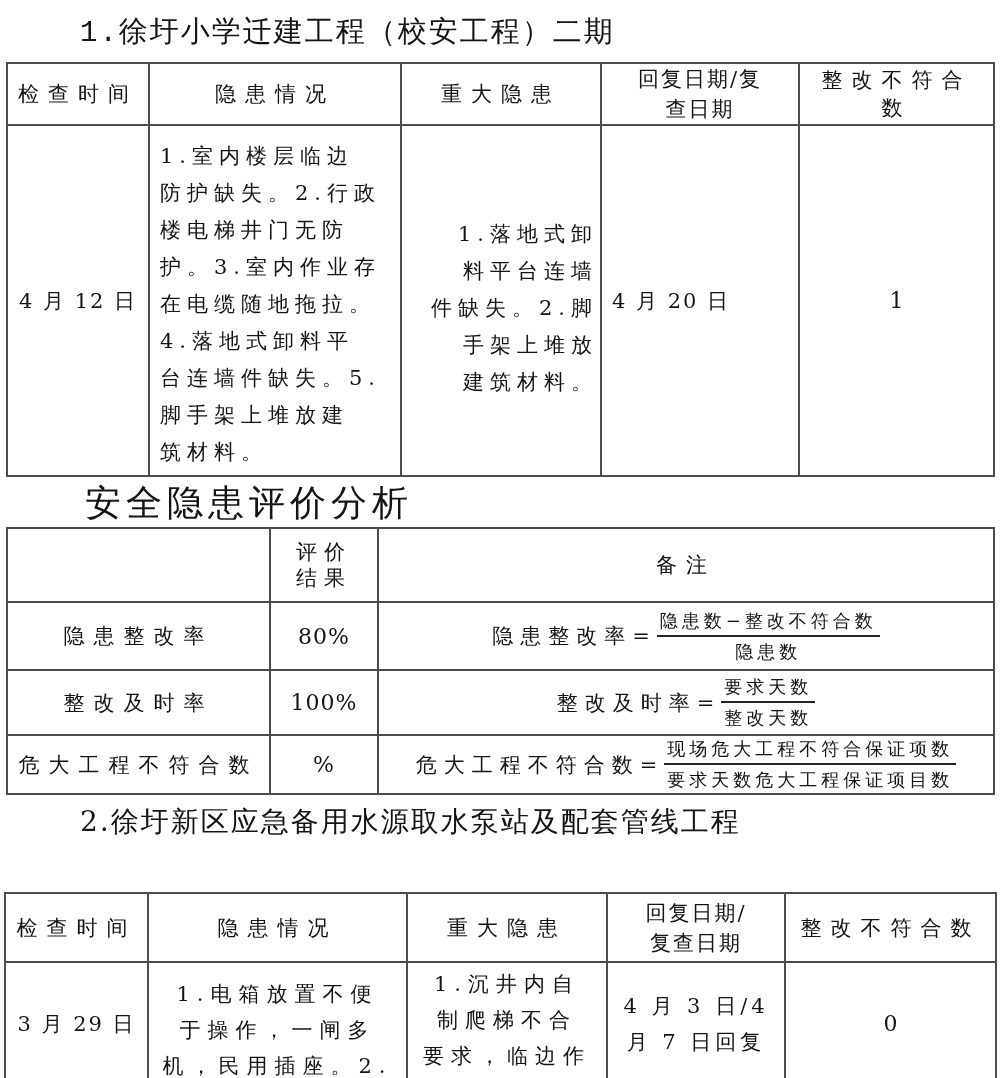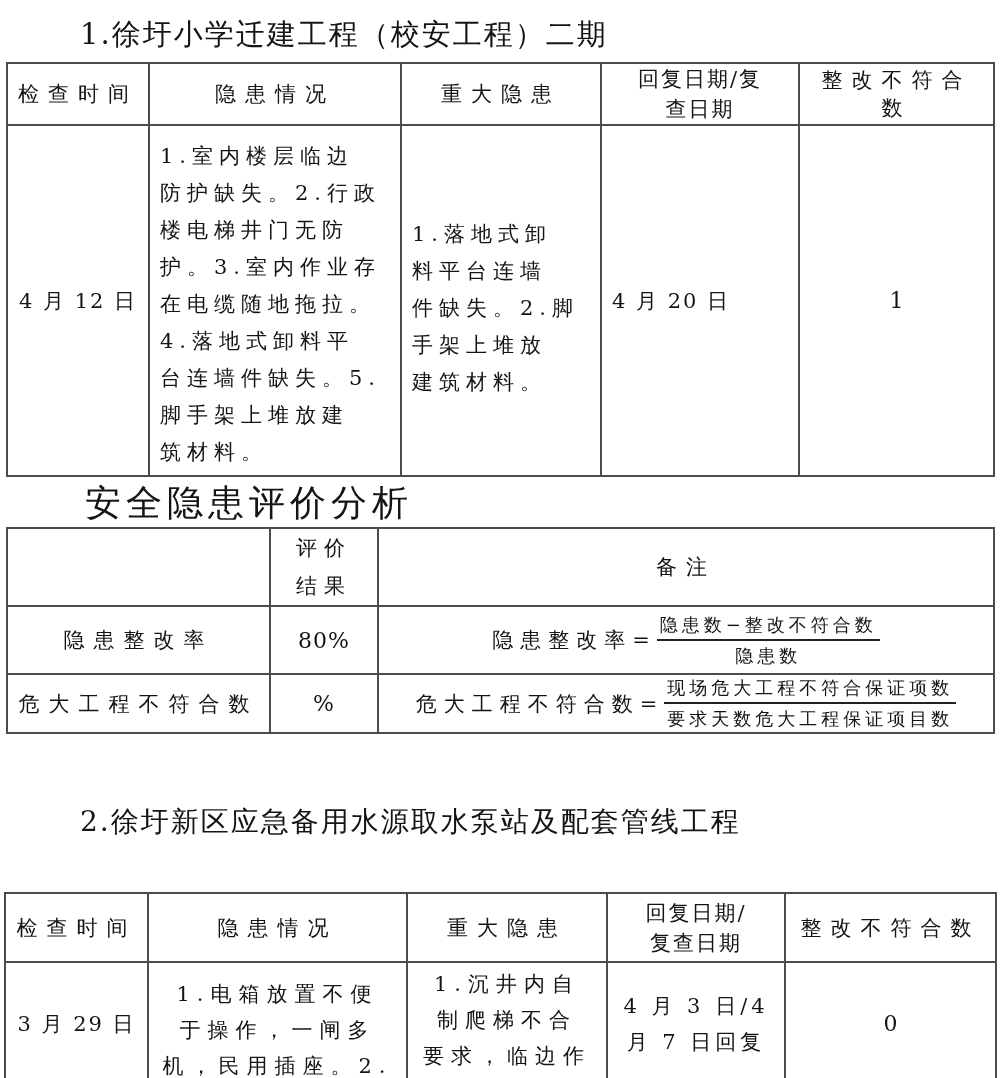--- a/index.html
+++ b/index.html
@@ -50,30 +50,30 @@
   
   .t1-date { letter-spacing: 2px; }
   .t1-hazards {
     text-align: left;
     vertical-align: top;
     padding: 12px 4px 0 10px;
     line-height: 37px;
     letter-spacing: 6px;
   }
   .t1-major {
-    text-align: left;
+    text-align: right;
     padding: 16px 2px 0 10px;
     line-height: 37px;
     letter-spacing: 6px;
   }
   .t1-reply { text-align: left; padding-left: 10px; letter-spacing: 2px; }
   .t1-count { font-size: 22px; }
 
   
-  .t2-evalhdr { letter-spacing: 7px; line-height: 38px; }
+  .t2-evalhdr { letter-spacing: 7px; line-height: 26px; }
   .t2-label { letter-spacing: 9px; }
   .t2-result { font-size: 22px; letter-spacing: 1px; }
   .formula {
     display: flex;
     align-items: center;
     justify-content: center;
   }
   .f-label { font-size: 21px; letter-spacing: 7px; }
   .frac {
     display: inline-flex;
@@ -91,21 +91,21 @@
   .t3-hazards { line-height: 36px; letter-spacing: 7px; vertical-align: top; padding-top: 13px; }
   .t3-major { line-height: 36px; letter-spacing: 7px; vertical-align: top; padding-top: 3px; }
   .t3-reply { line-height: 36px; letter-spacing: 4px; }
   .t3-count { font-size: 22px; }
 </style>
 </head>
 <body>
 
 <div class="page">
 
-  <div class="abs doc-title" style="left:80px; top:16px;">1.徐圩小学迁建工程（校安工程）二期</div>
+  <div class="abs doc-title" style="left:80px; top:16px;font-family:Liberation Mono, monospace;">1.徐圩小学迁建工程（校安工程）二期</div>
 
   <table class="abs" style="left:6px; top:62px; width:987px;">
     <colgroup>
       <col style="width:142px">
         <col style="width:252px">
         <col style="width:200px">
       <col style="width:198px">
         <col style="width:195px">
     </colgroup>
     <tbody>
@@ -161,20 +161,33 @@
         <td>
           <div class="formula">
             <span class="f-label">隐患整改率=</span>
             <span class="frac">
               <span class="num">隐患数−整改不符合数</span>
               <span class="den">隐患数</span>
             </span>
           </div>
         </td>
       </tr>
+      <tr style="height:65px;">
+        <td class="t2-label">整改及时率</td>
+        <td class="t2-result">100%</td>
+        <td>
+          <div class="formula">
+            <span class="f-label">整改及时率=</span>
+            <span class="frac">
+              <span class="num">要求天数</span>
+              <span class="den">整改天数</span>
+            </span>
+          </div>
+        </td>
+      </tr>
       <tr style="height:59px;">
         <td class="t2-label">危大工程不符合数</td>
         <td class="t2-result">%</td>
         <td>
           <div class="formula">
             <span class="f-label">危大工程不符合数=</span>
             <span class="frac">
               <span class="num">现场危大工程不符合保证项数</span>
               <span class="den">要求天数危大工程保证项目数</span>
             </span>

